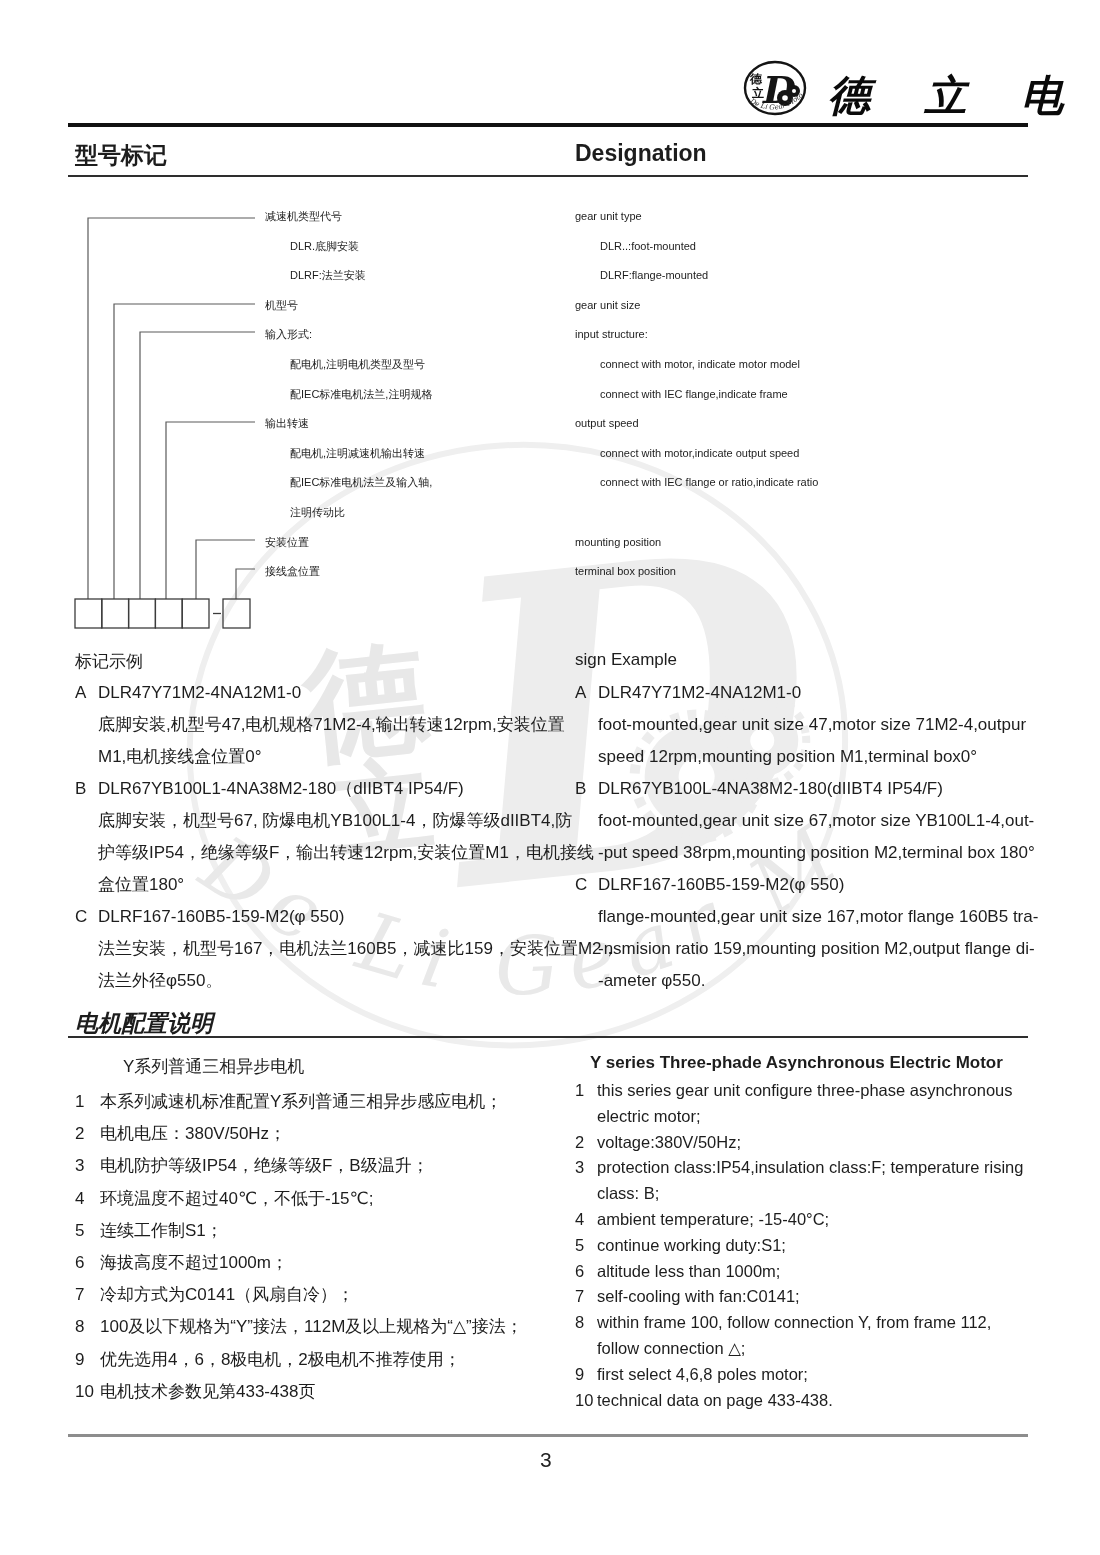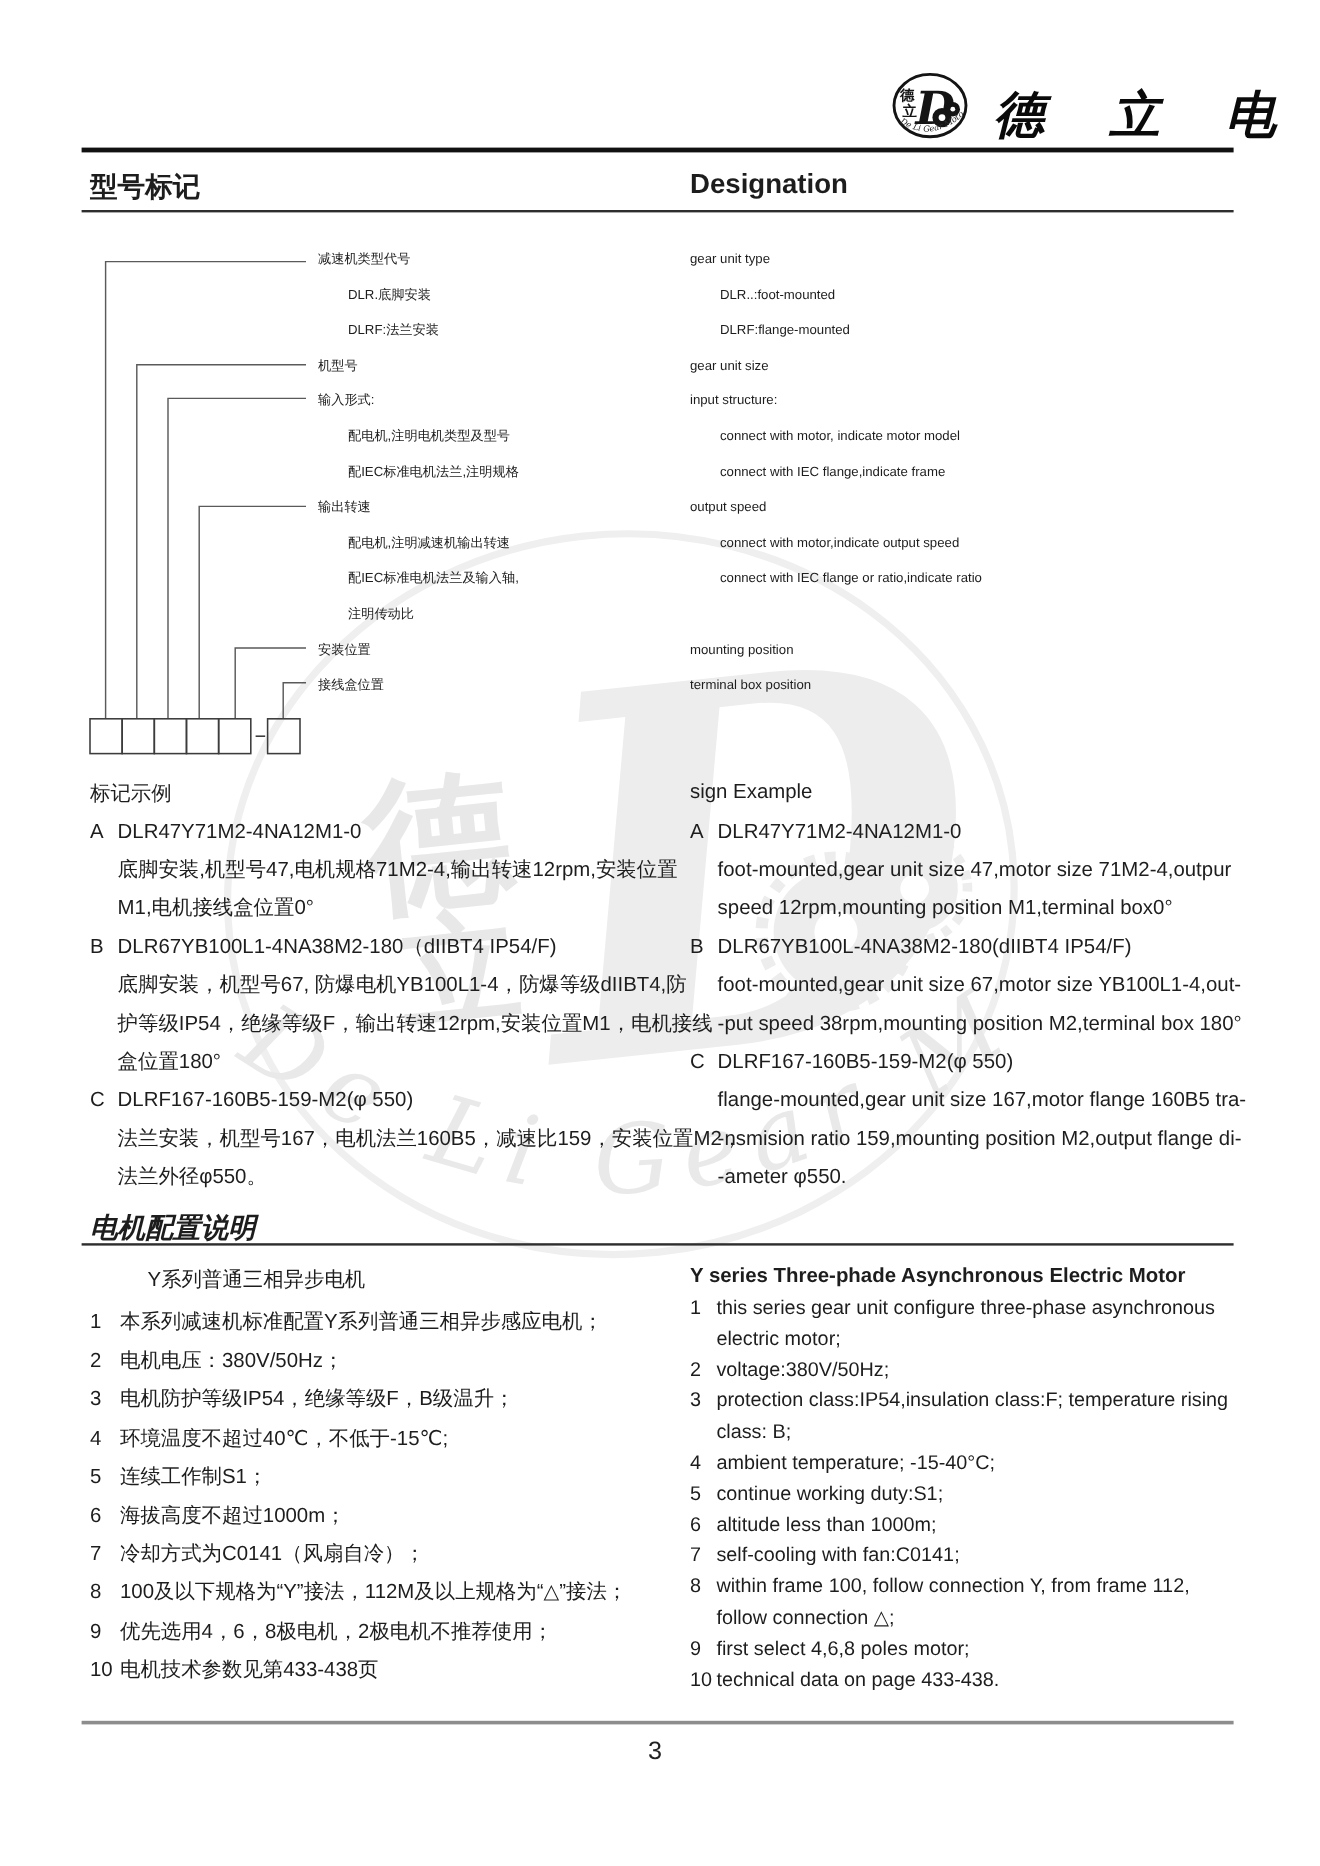--- a/index.html
+++ b/index.html
@@ -252,21 +252,21 @@
 
       <div class="exrow">
         <span class="exlabel"></span><span>-ameter φ550.</span>
       </div>
     </div>
 
   <div class="abs h1" style="left:75px;top:1008px;font-style:italic;">电机配置说明</div>
   <div class="rule" style="left:68px;top:1036px;width:960px;height:2px;background:#2e2e2e;"></div>
 
   <div class="abs sub-zh" style="left:75px;top:1055px;margin-left:48px;">Y系列普通三相异步电机</div>
-  <div class="abs sub-en" style="left:575px;top:1053px;">Y series Three-phade Asynchronous Electric Motor</div>
+  <div class="abs sub-en" style="left:590px;top:1053px;">Y series Three-phade Asynchronous Electric Motor</div>
 
   <div class="abs itcol-zh" style="left:75px;top:1086px;">
 
       <div class="itrow">
         <span class="num">1</span><span>本系列减速机标准配置Y系列普通三相异步感应电机；</span>
       </div>
 
       <div class="itrow">
         <span class="num">2</span><span>电机电压：380V/50Hz；</span>
       </div>

